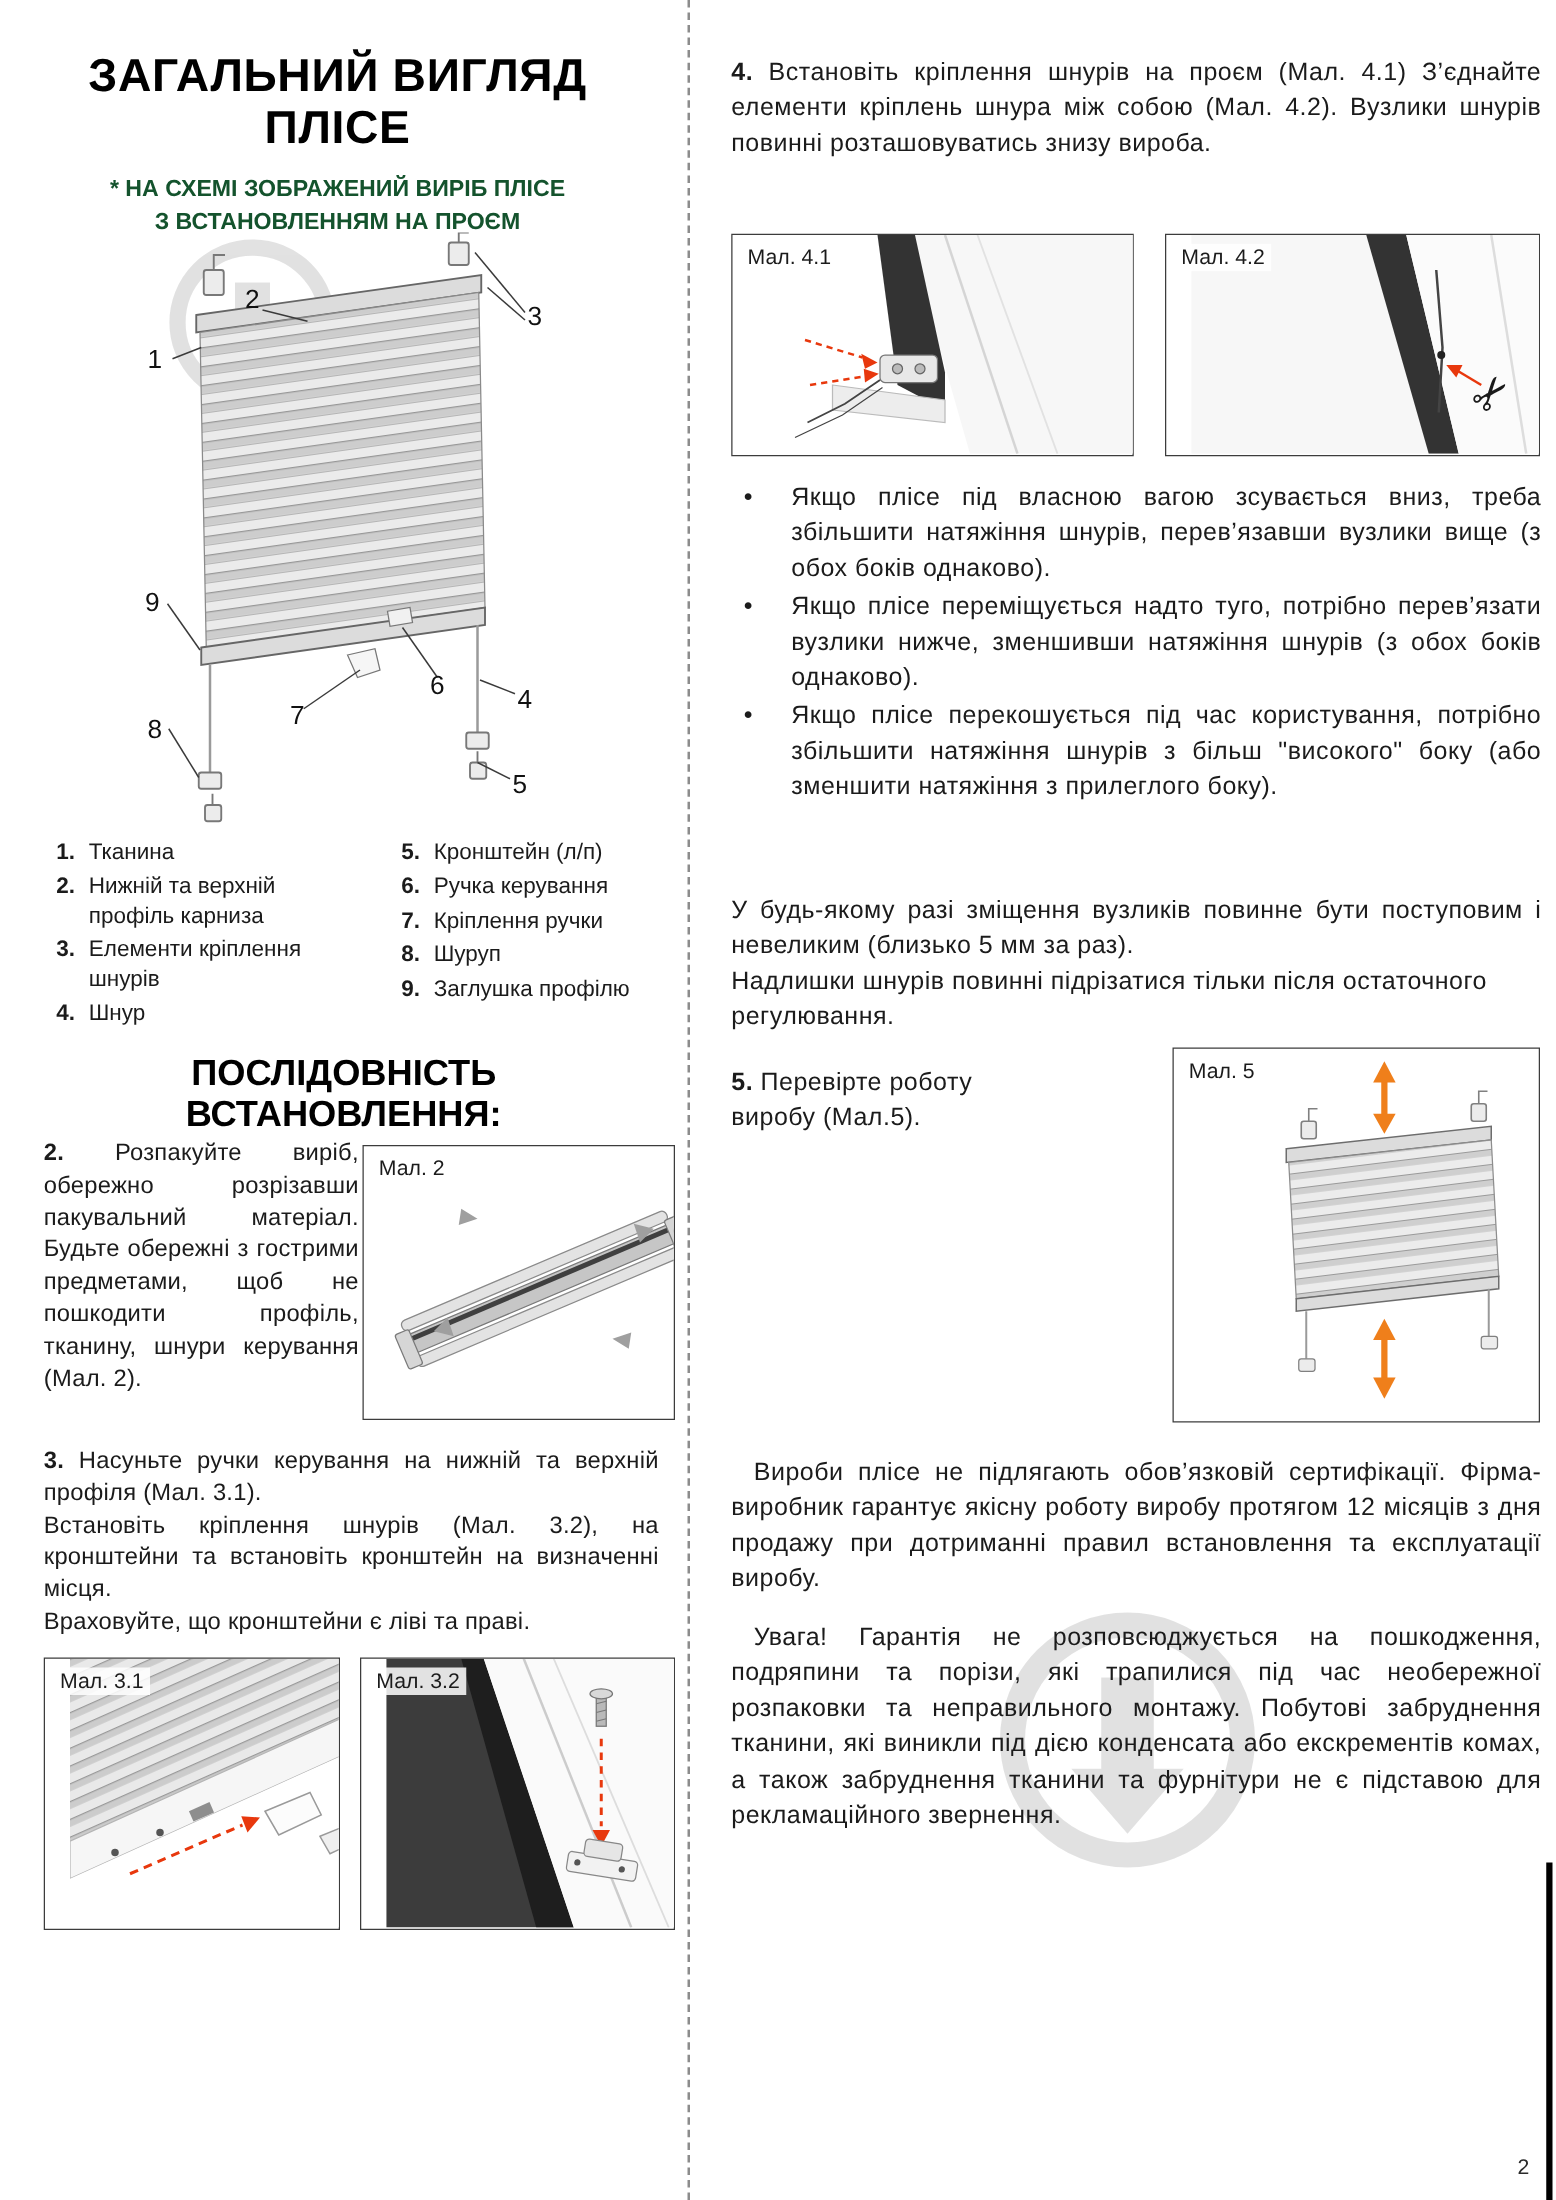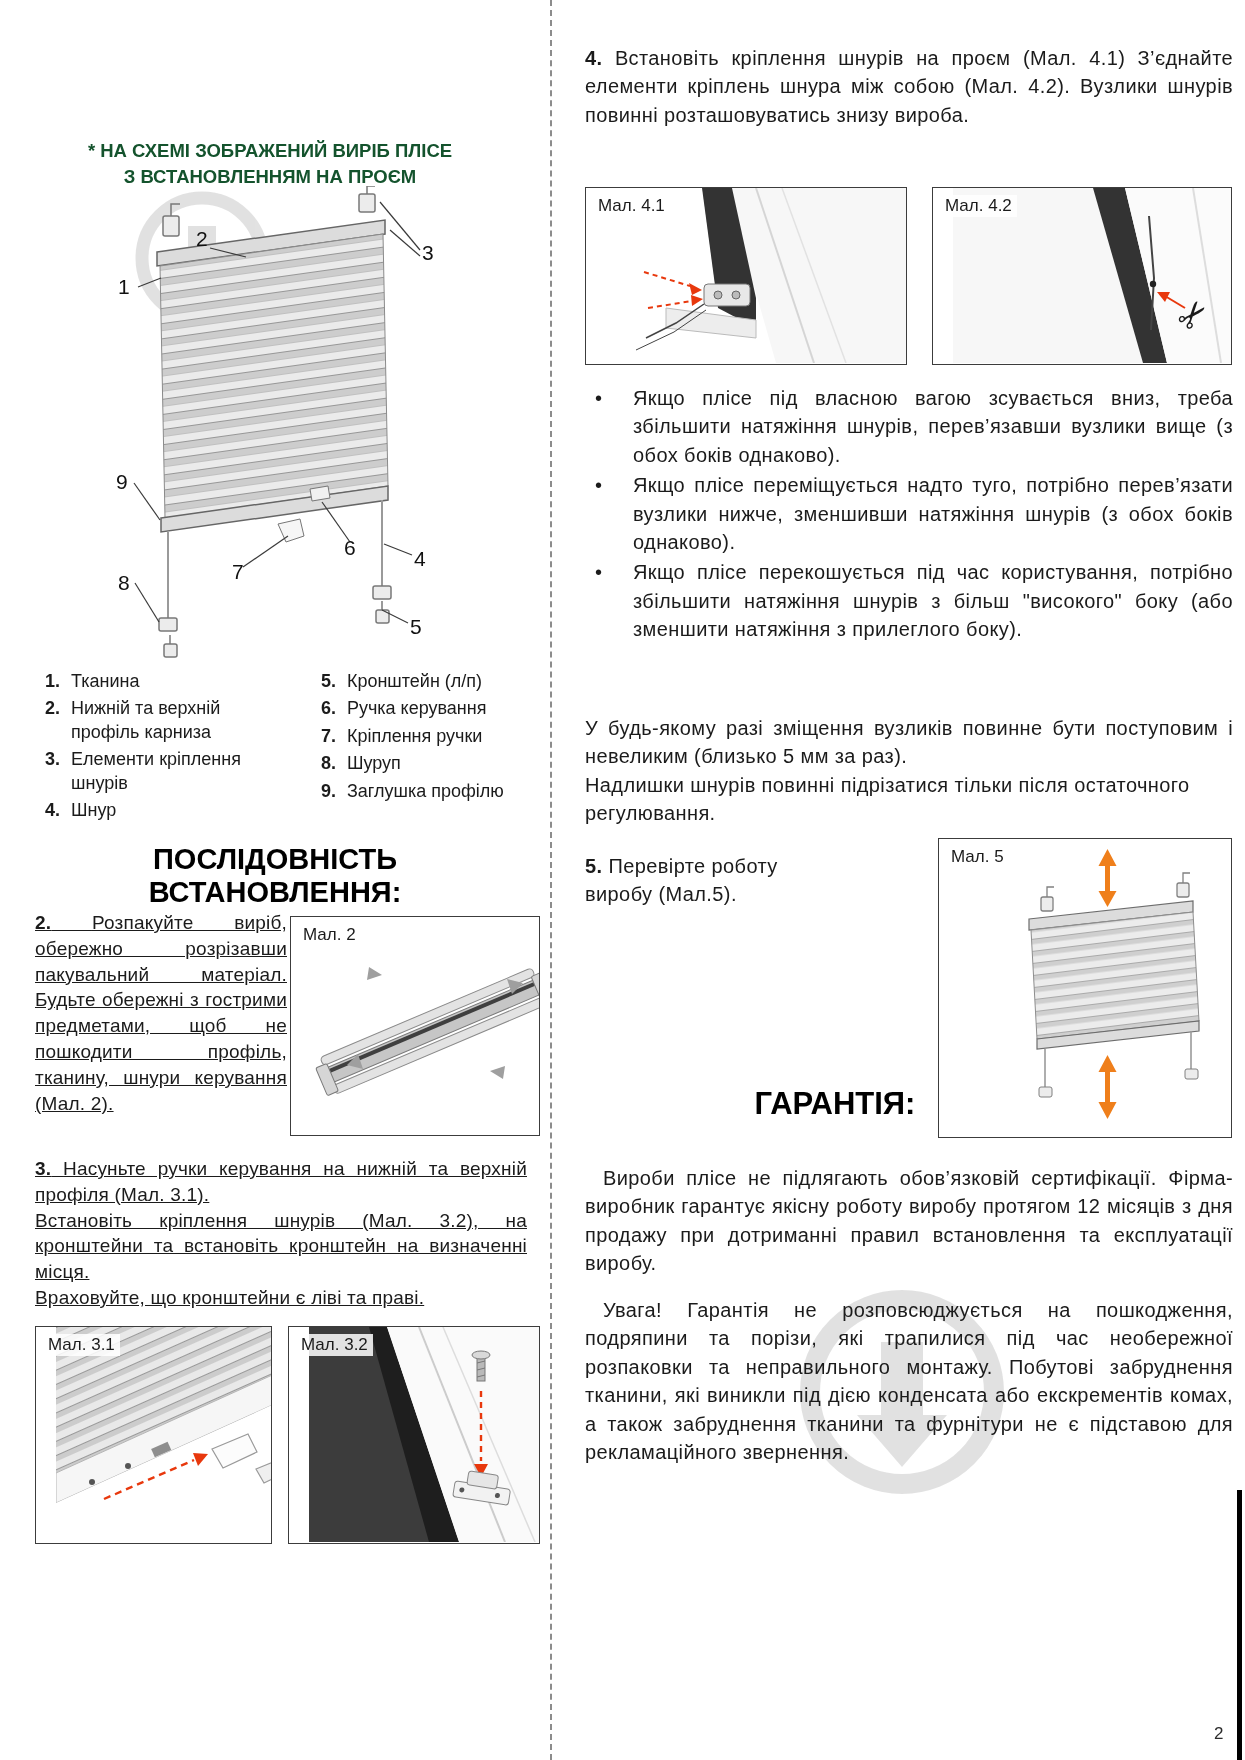--- a/index.html
+++ b/index.html
@@ -8,21 +8,21 @@
     position:relative; width:1245px; height:1760px; background:#ffffff;
     overflow:hidden; color:#1b1b1b;
     font-family:"Liberation Sans", sans-serif;
   }
   .abs { position:absolute; }
   .divider { position:absolute; left:550px; top:0; height:1760px; width:0; border-left:2px dashed #8c8c8c; }
   .title { font-size:37px; font-weight:800; text-align:center; line-height:1.12; color:#000; letter-spacing:0.5px; }
   .subtitle { font-size:18.5px; font-weight:700; text-align:center; line-height:1.4; color:#14532d; }
   .h2 { font-size:29px; font-weight:800; text-align:center; color:#000; }
   .h2w { font-size:31px; font-weight:800; text-align:center; color:#000; }
-  .lbody { font-size:19px; line-height:1.36; letter-spacing:0.2px;text-decoration:underline; }
+  .lbody { font-size:19px; line-height:1.36; letter-spacing:0.2px; }
   .rbody { font-size:20px; line-height:1.42; letter-spacing:0.4px; }
   .jtext { text-align:justify; }
   .b { font-weight:700; }
   .figbox { position:absolute; border:1.6px solid #3c3c3c; background:#fff; overflow:hidden;padding-left:20px; }
   .figbox svg { display:block; }
   .figlabel { position:absolute; left:10px; top:7px; font-size:17px; color:#1b1b1b; z-index:2;
               background:rgba(255,255,255,0.85); padding:1px 5px 1px 2px; }
   .legend { display:flex; gap:28px; font-size:18px; line-height:1.3; }
   .litem { display:flex; margin-bottom:4px; }
   .litem .num { min-width:26px; font-weight:700; }
@@ -33,20 +33,24 @@
   .blackbar { position:absolute; background:#000; }
   svg text { font-family:"Liberation Sans", sans-serif; }
 </style>
 </head>
 <body>
 
 <div class="page">
 
   <div class="divider"></div>
 
+  <div class="abs title" style="left:40px;top:40px;width:460px;">
+    <div>ЗАГАЛЬНИЙ ВИГЛЯД</div>
+    <div>ПЛІСЕ</div>
+  </div>
 
   <div class="abs subtitle" style="left:40px;top:138px;width:460px;">
     <div>* НА СХЕМІ ЗОБРАЖЕНИЙ ВИРІБ ПЛІСЕ</div>
     <div>З ВСТАНОВЛЕННЯМ НА ПРОЄМ</div>
   </div>
 
   <div class="abs" style="left:60px;top:186px;">
     <svg width="420" height="480" viewBox="0 0 420 480">
       <defs>
         <pattern id="plMain" width="24" height="15" patternUnits="userSpaceOnUse" patternTransform="rotate(-8)">
@@ -334,21 +338,20 @@
         <path d="M148.5 280 l-9 -17 h18 z"></path>
       </g>
     </svg>
   </div>
 
   <div class="abs rbody" style="left:585px;top:852px;width:260px;">
     <span class="b">5.</span>
     <span>Перевірте роботу виробу (Мал.5).</span>
   </div>
 
-  <div class="abs h2w" style="left:585px;top:1086px;width:500px;">ГАРАНТІЯ:</div>
 
   <div class="abs rbody jtext" style="left:585px;top:1164px;width:648px;text-indent:18px;">Вироби плісе не підлягають обов’язковій сертифікації. Фірма-виробник гарантує якісну роботу виробу протягом 12 місяців з дня продажу при дотриманні правил встановлення та експлуатації виробу.</div>
 
   <svg class="abs" style="left:792px;top:1282px;" width="220" height="220" viewBox="0 0 220 220" opacity="0.5">
     <circle cx="110" cy="110" r="92" fill="none" stroke="#c5c5c5" stroke-width="20"></circle>
     <path d="M110 185 L65 133 L89 133 L89 60 L131 60 L131 133 L155 133 Z" fill="#c5c5c5"></path>
   </svg>
 
   <div class="abs rbody jtext" style="left:585px;top:1296px;width:648px;text-indent:18px;">Увага! Гарантія не розповсюджується на пошкодження, подряпини та порізи, які трапилися під час необережної розпаковки та неправильного монтажу. Побутові забруднення тканини, які виникли під дією конденсата або екскрементів комах, а також забруднення тканини та фурнітури не є підставою для рекламаційного звернення.</div>
 

